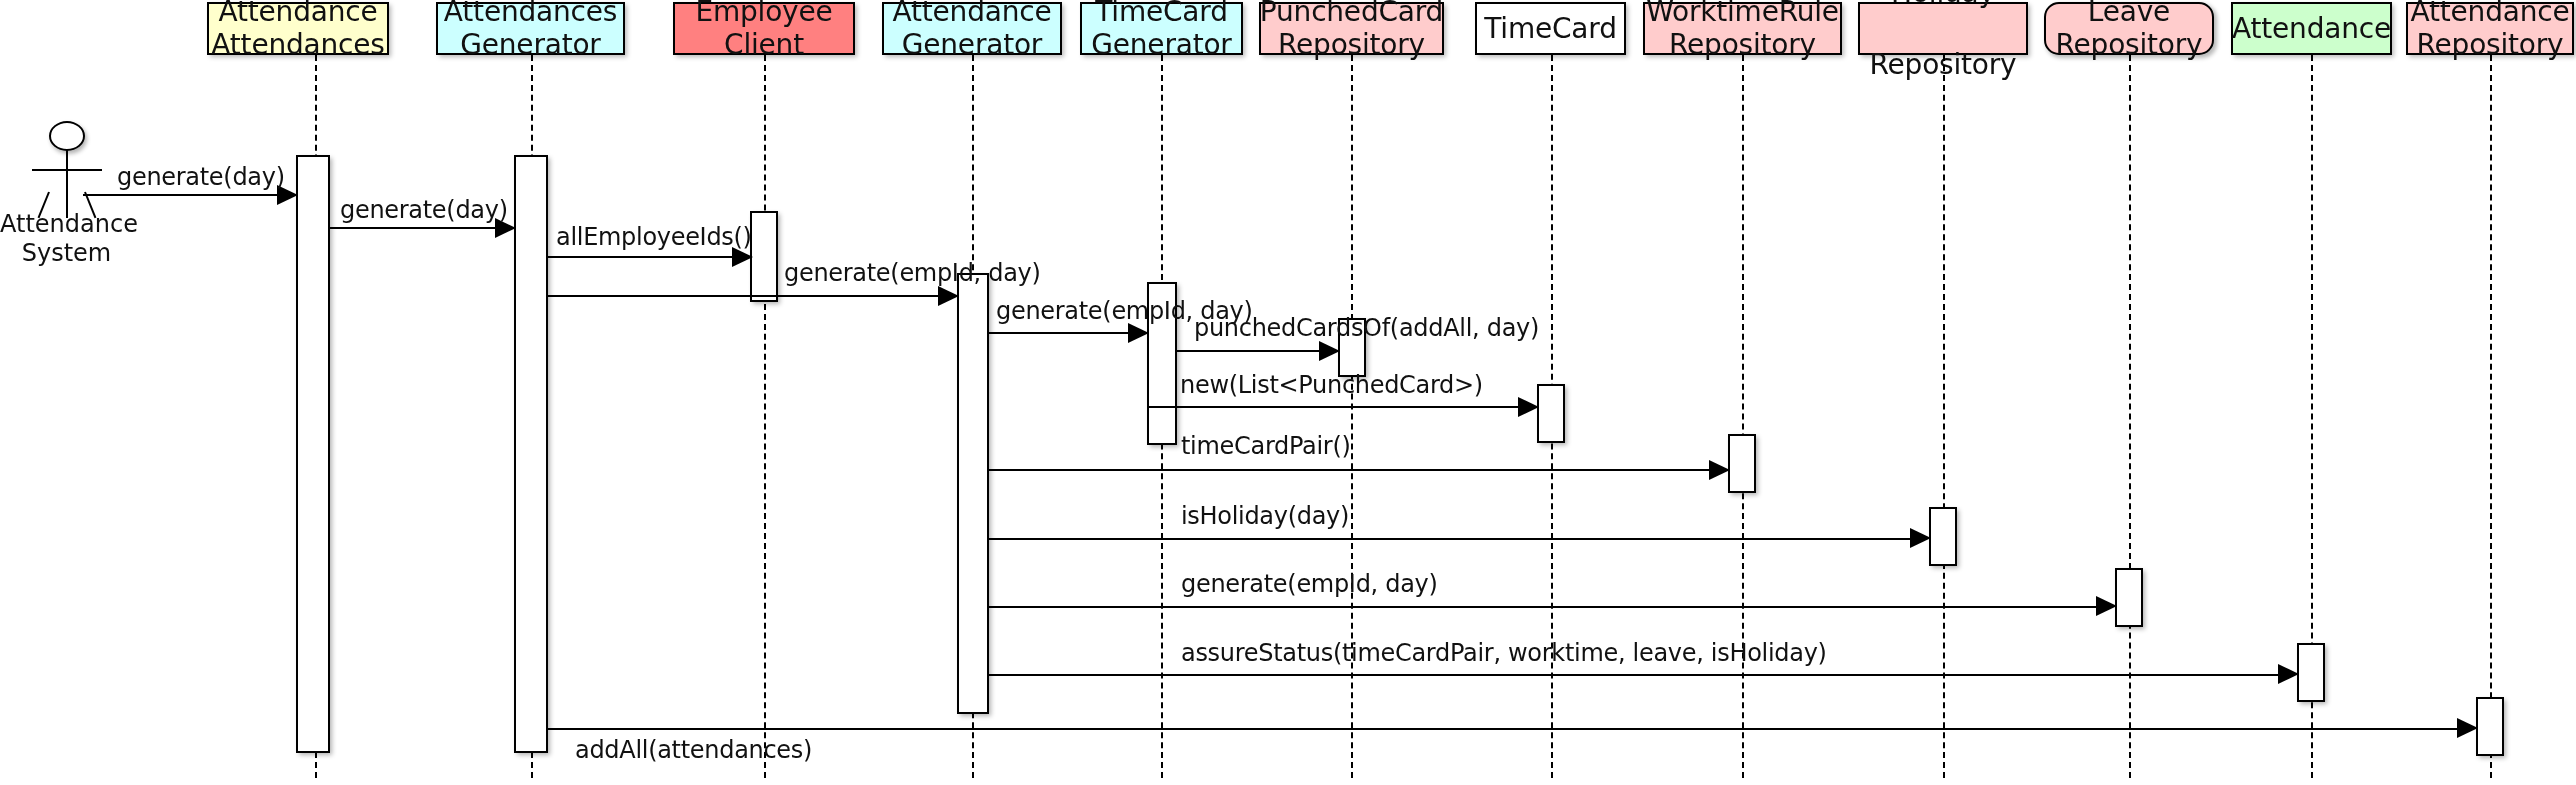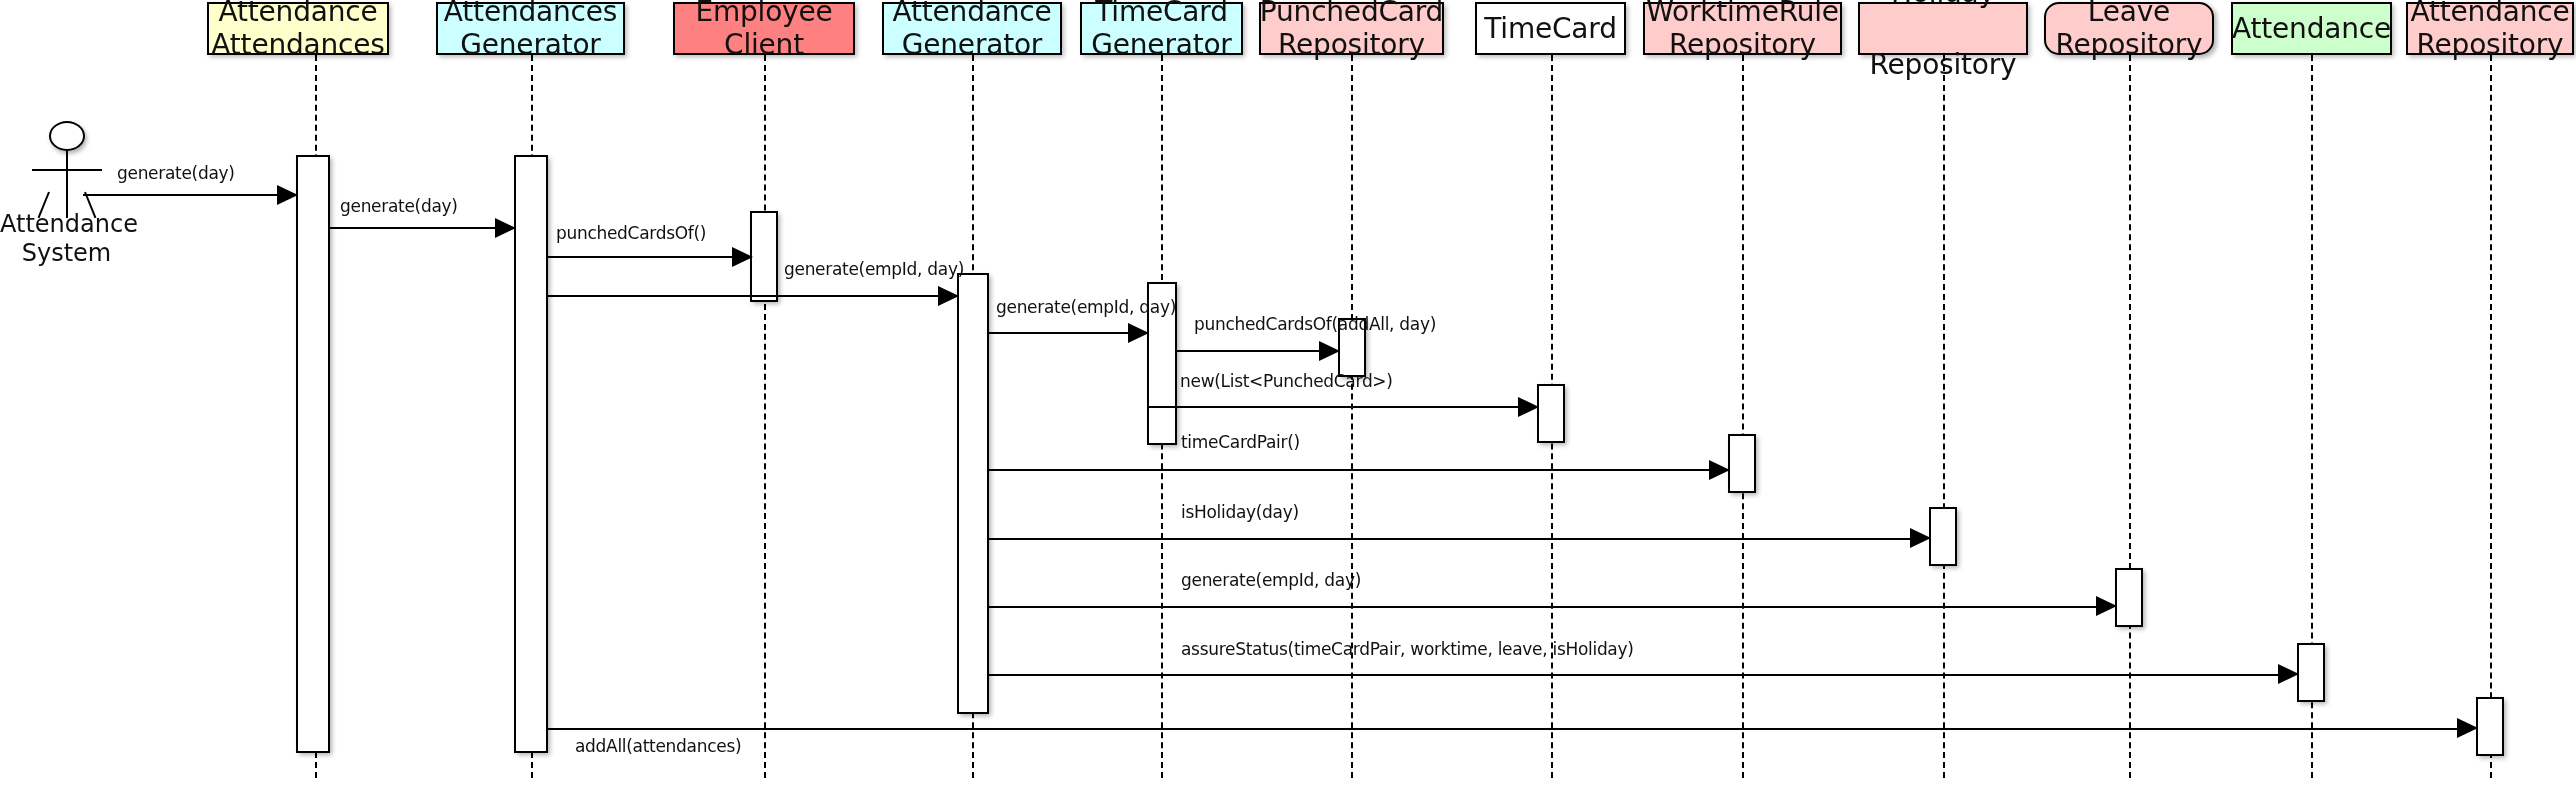--- a/index.html
+++ b/index.html
@@ -58,21 +58,21 @@
   .msg-head {
     position: absolute;
     width: 0;
     height: 0;
     border-top: 10.4px solid transparent;
     border-bottom: 10.4px solid transparent;
     border-left: 21px solid #000000;
   }
   .msg-label {
     position: absolute;
-    font-size: 17px;
+    font-size: 24px;
     color: #111111;
     white-space: nowrap;
     letter-spacing: -0.3px;
   }
   
   .actor { position: absolute; }
   .actor-head {
     position: absolute;
     box-sizing: border-box;
     width: 36px;
@@ -194,21 +194,21 @@
 
   <div id="messages-layer">
       <div class="msg-line" style="left: 83px; top: 194px; width: 196px;"></div>
       <div class="msg-head" style="left: 277px; top: 185px;"></div>
       <div class="msg-label" style="left: 117px; top: 163px;">generate(day)</div>
       <div class="msg-line" style="left: 330px; top: 227px; width: 167px;"></div>
       <div class="msg-head" style="left: 495px; top: 218px;"></div>
       <div class="msg-label" style="left: 340px; top: 196px;">generate(day)</div>
       <div class="msg-line" style="left: 548px; top: 256px; width: 185px;"></div>
       <div class="msg-head" style="left: 732px; top: 247px;"></div>
-      <div class="msg-label" style="left: 556px; top: 223px;">punchedCardsOf()</div>
+      <div class="msg-label" style="left: 556px; top: 223px;">allEmployeeIds()</div>
       <div class="msg-line" style="left: 548px; top: 295px; width: 392px;"></div>
       <div class="msg-head" style="left: 938px; top: 286px;"></div>
       <div class="msg-label" style="left: 784px; top: 259px;">generate(empId, day)</div>
       <div class="msg-line" style="left: 989px; top: 332px; width: 141px;"></div>
       <div class="msg-head" style="left: 1128px; top: 323px;"></div>
       <div class="msg-label" style="left: 996px; top: 297px;">generate(empId, day)</div>
       <div class="msg-line" style="left: 1177px; top: 350px; width: 144px;"></div>
       <div class="msg-head" style="left: 1319px; top: 341px;"></div>
       <div class="msg-label" style="left: 1194px; top: 314px;">punchedCardsOf(addAll, day)</div>
       <div class="msg-line" style="left: 1147px; top: 406px; width: 373px;"></div>

